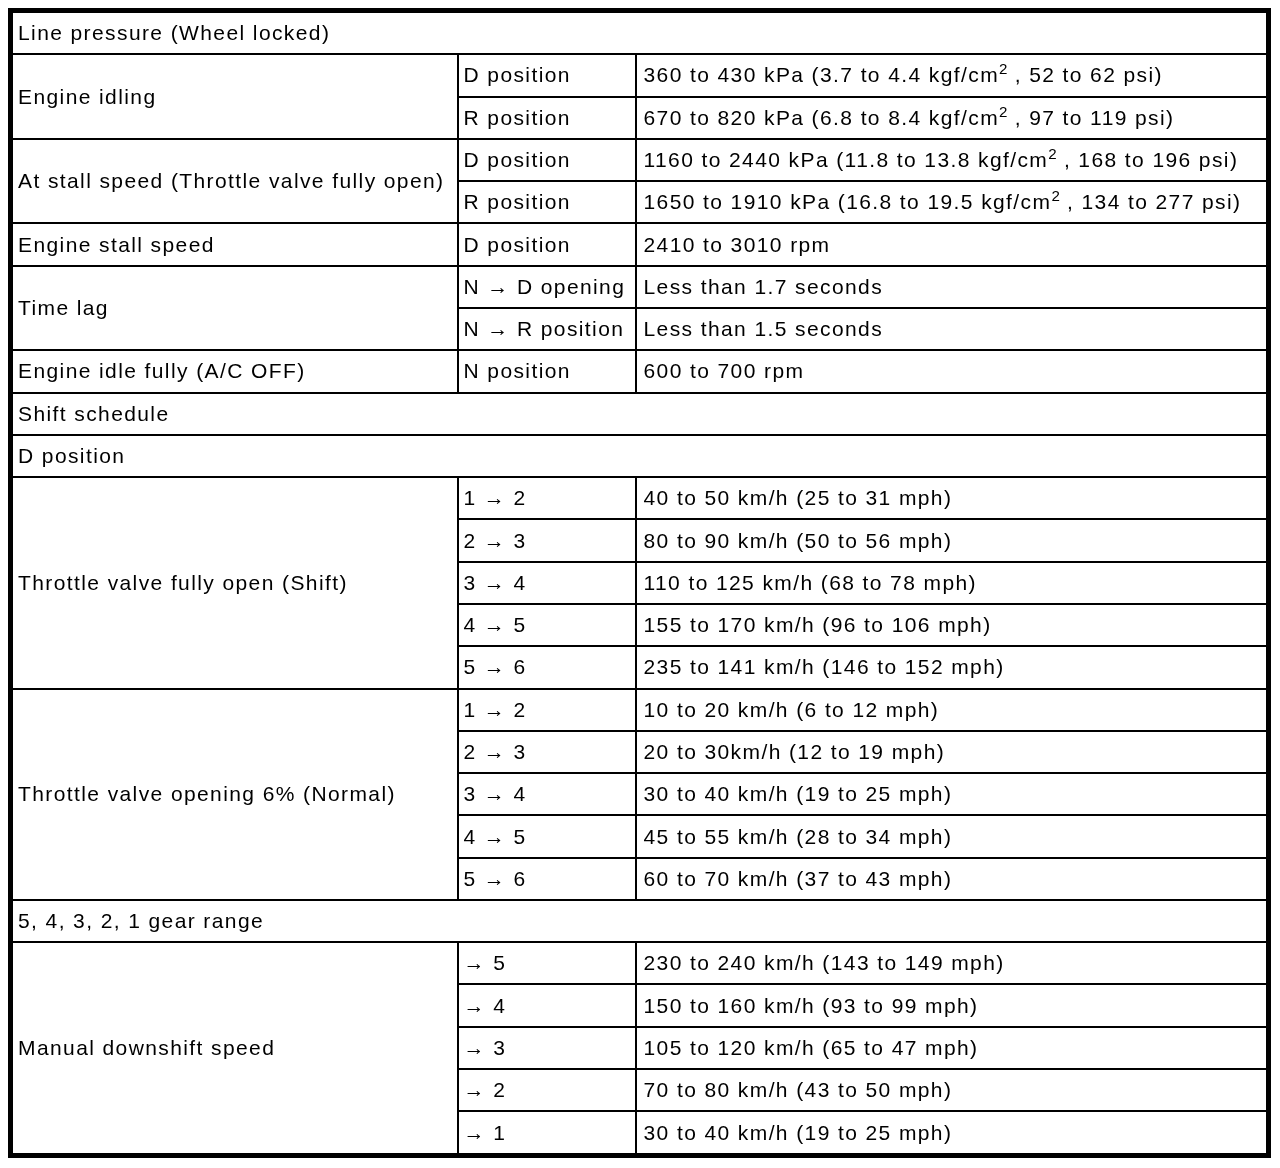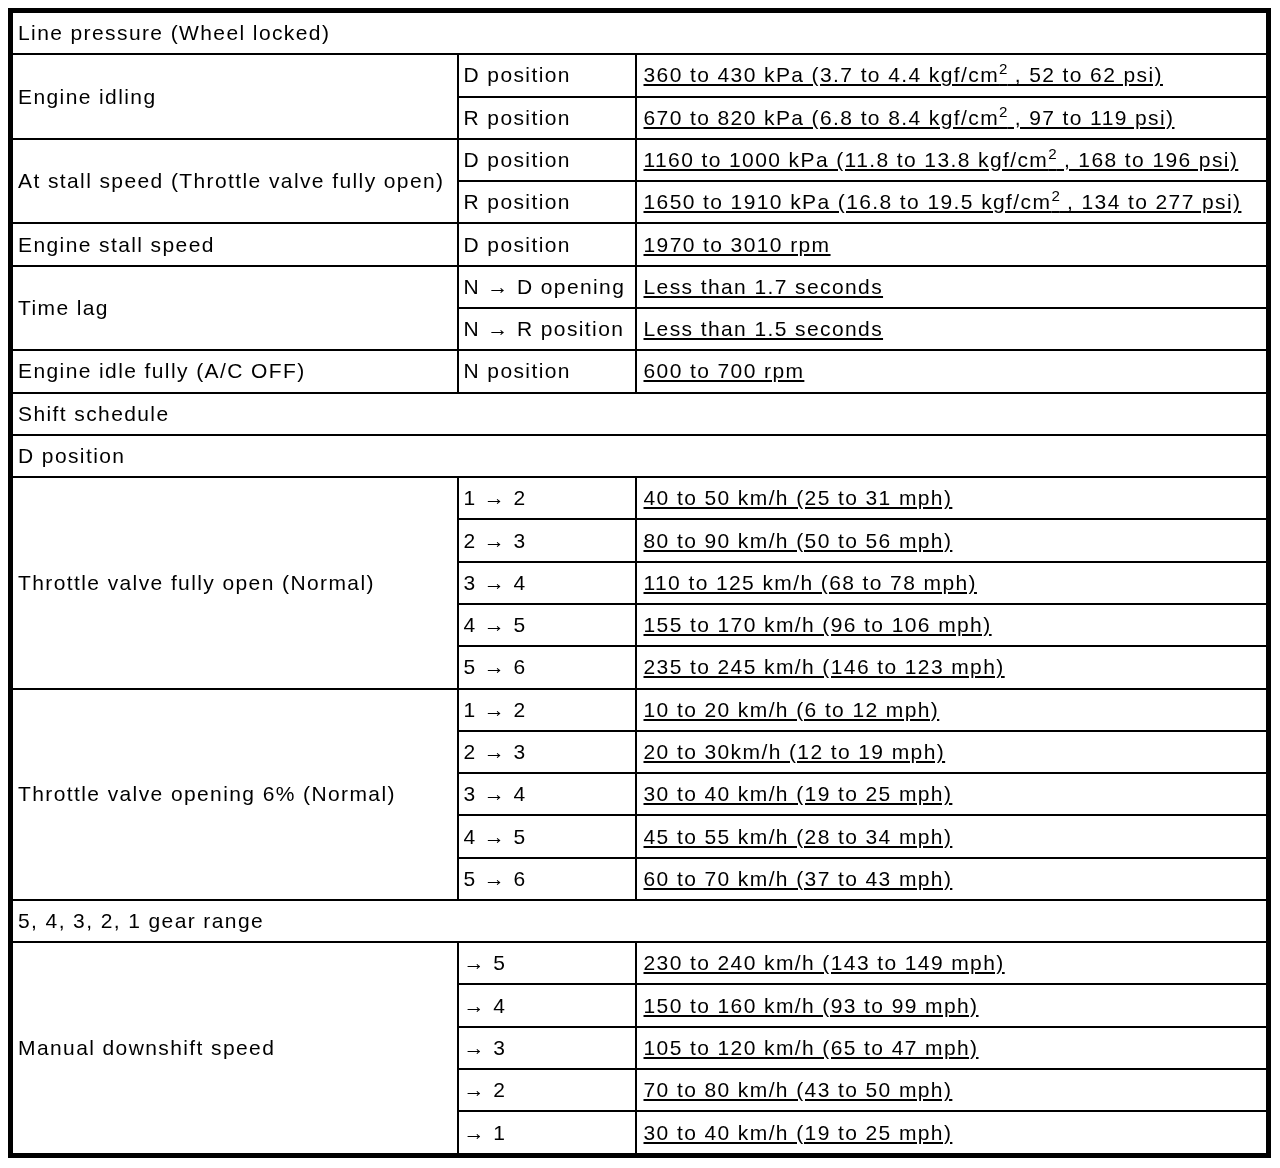--- a/index.html
+++ b/index.html
@@ -28,21 +28,21 @@
   table.spec col.c2 { width: 178px; }
   table.spec col.c3 { width: 633px; }
   table.spec td {
     border: 2px solid #000000;
     padding: 0 2px 0 5px;
     vertical-align: middle;
     white-space: nowrap;
     overflow: hidden;
     height: 40px;
   }
-  table.spec td.val { padding-left: 7px; text-decoration: underline; }
+  table.spec td.val { padding-left: 7px; }
   table.spec sup {
     font-size: 0.72em;
     letter-spacing: 0;
     line-height: 0;
   }
 </style>
 </head>
 <body>
 
 <table class="spec">
@@ -63,31 +63,31 @@
       <td class="val"><span>360 to 430 kPa (3.7 to 4.4 kgf/cm</span><sup>2</sup><span> , 52 to 62 psi)</span></td>
     </tr>
     <tr>
       <td>R position</td>
       <td class="val"><span>670 to 820 kPa (6.8 to 8.4 kgf/cm</span><sup>2</sup><span> , 97 to 119 psi)</span></td>
     </tr>
 
     <tr>
       <td rowspan="2">At stall speed (Throttle valve fully open)</td>
       <td>D position</td>
-      <td class="val"><span>1160 to 1000 kPa (11.8 to 13.8 kgf/cm</span><sup>2</sup><span> , 168 to 196 psi)</span></td>
+      <td class="val"><span>1160 to 2440 kPa (11.8 to 13.8 kgf/cm</span><sup>2</sup><span> , 168 to 196 psi)</span></td>
     </tr>
     <tr>
       <td>R position</td>
       <td class="val"><span>1650 to 1910 kPa (16.8 to 19.5 kgf/cm</span><sup>2</sup><span> , 134 to 277 psi)</span></td>
     </tr>
 
     <tr>
       <td>Engine stall speed</td>
       <td>D position</td>
-      <td class="val">1970 to 3010 rpm</td>
+      <td class="val">2410 to 3010 rpm</td>
     </tr>
 
     <tr>
       <td rowspan="2">Time lag</td>
       <td>N → D opening</td>
       <td class="val">Less than 1.7 seconds</td>
     </tr>
     <tr>
       <td>N → R position</td>
       <td class="val">Less than 1.5 seconds</td>
@@ -101,39 +101,39 @@
 
     <tr>
       <td colspan="3">Shift schedule</td>
     </tr>
 
     <tr>
       <td colspan="3">D position</td>
     </tr>
 
     <tr>
-      <td rowspan="5">Throttle valve fully open (Normal)</td>
+      <td rowspan="5">Throttle valve fully open (Shift)</td>
       <td>1 → 2</td>
       <td class="val">40 to 50 km/h (25 to 31 mph)</td>
     </tr>
     <tr>
       <td>2 → 3</td>
       <td class="val">80 to 90 km/h (50 to 56 mph)</td>
     </tr>
     <tr>
       <td>3 → 4</td>
       <td class="val">110 to 125 km/h (68 to 78 mph)</td>
     </tr>
     <tr>
       <td>4 → 5</td>
       <td class="val">155 to 170 km/h (96 to 106 mph)</td>
     </tr>
     <tr>
       <td>5 → 6</td>
-      <td class="val">235 to 245 km/h (146 to 123 mph)</td>
+      <td class="val">235 to 141 km/h (146 to 152 mph)</td>
     </tr>
 
     <tr>
       <td rowspan="5">Throttle valve opening 6% (Normal)</td>
       <td>1 → 2</td>
       <td class="val">10 to 20 km/h (6 to 12 mph)</td>
     </tr>
     <tr>
       <td>2 → 3</td>
       <td class="val">20 to 30km/h (12 to 19 mph)</td>

